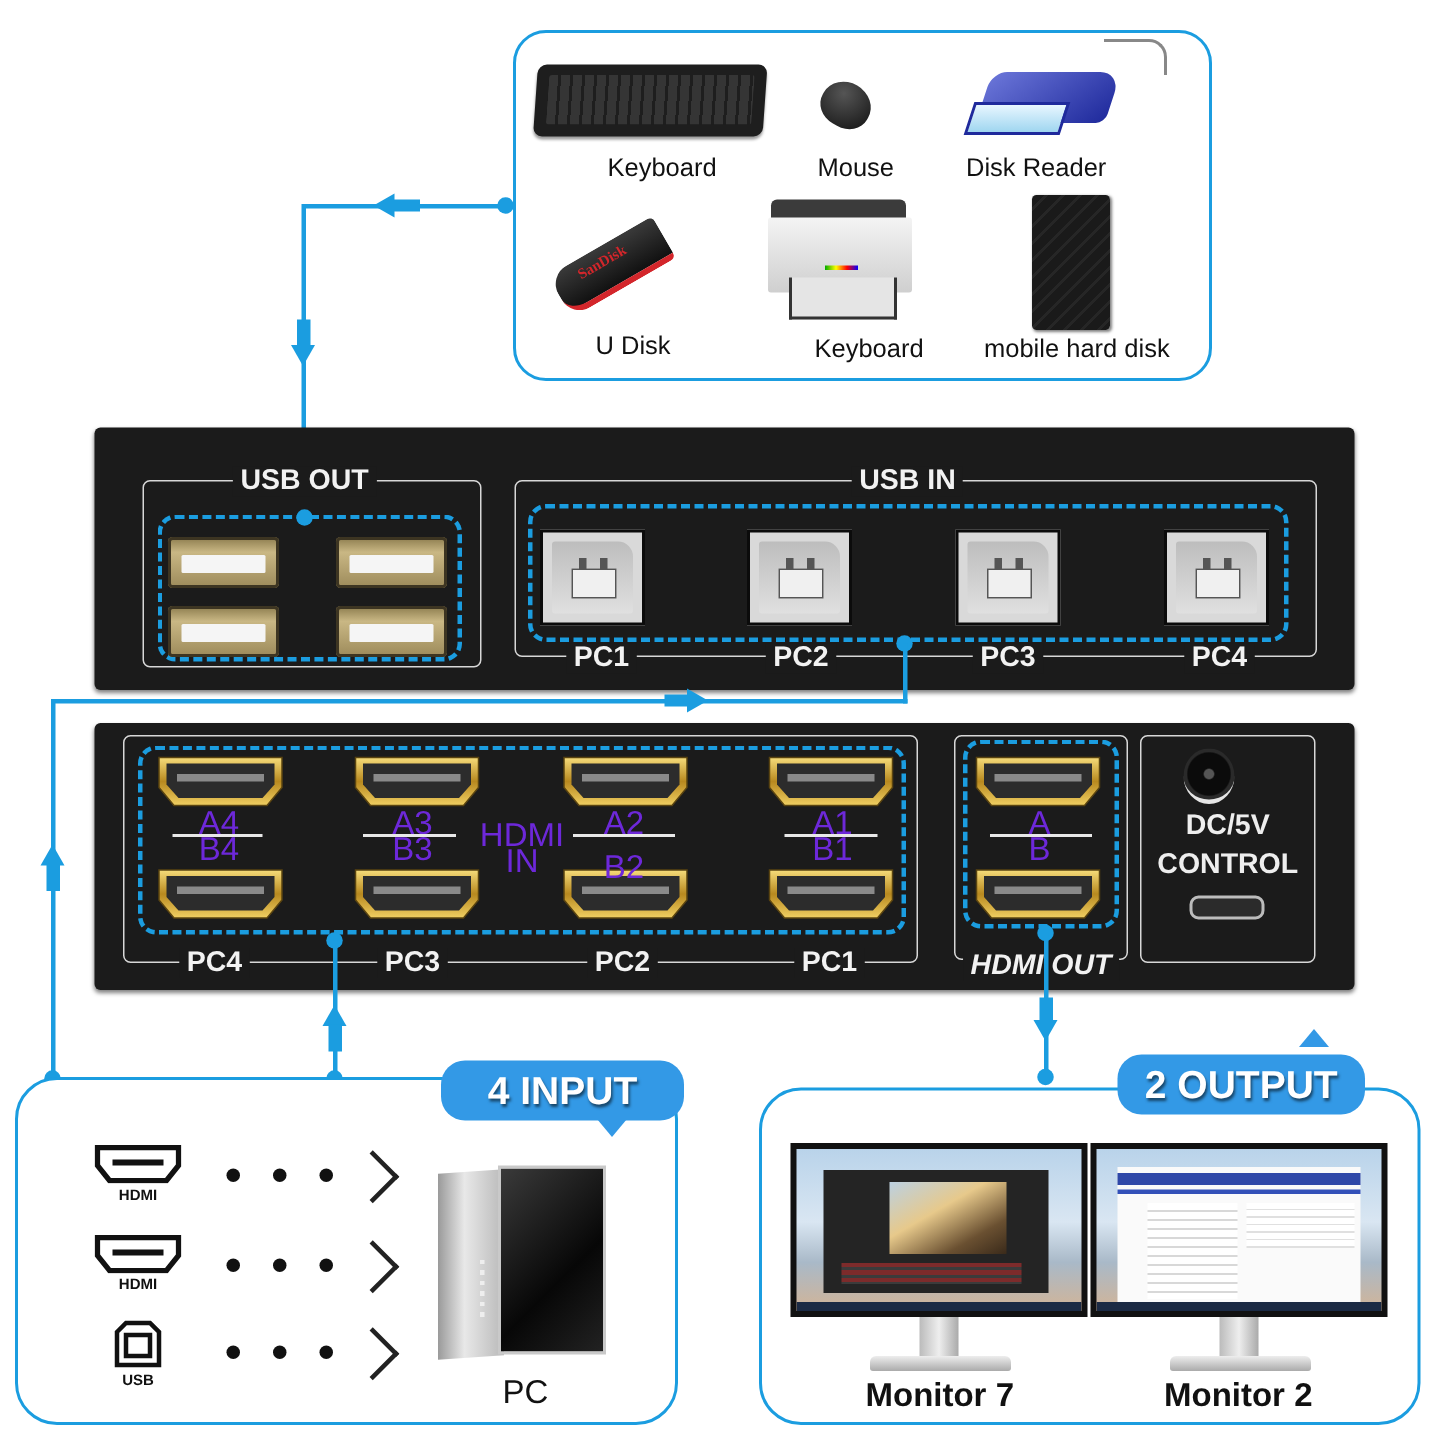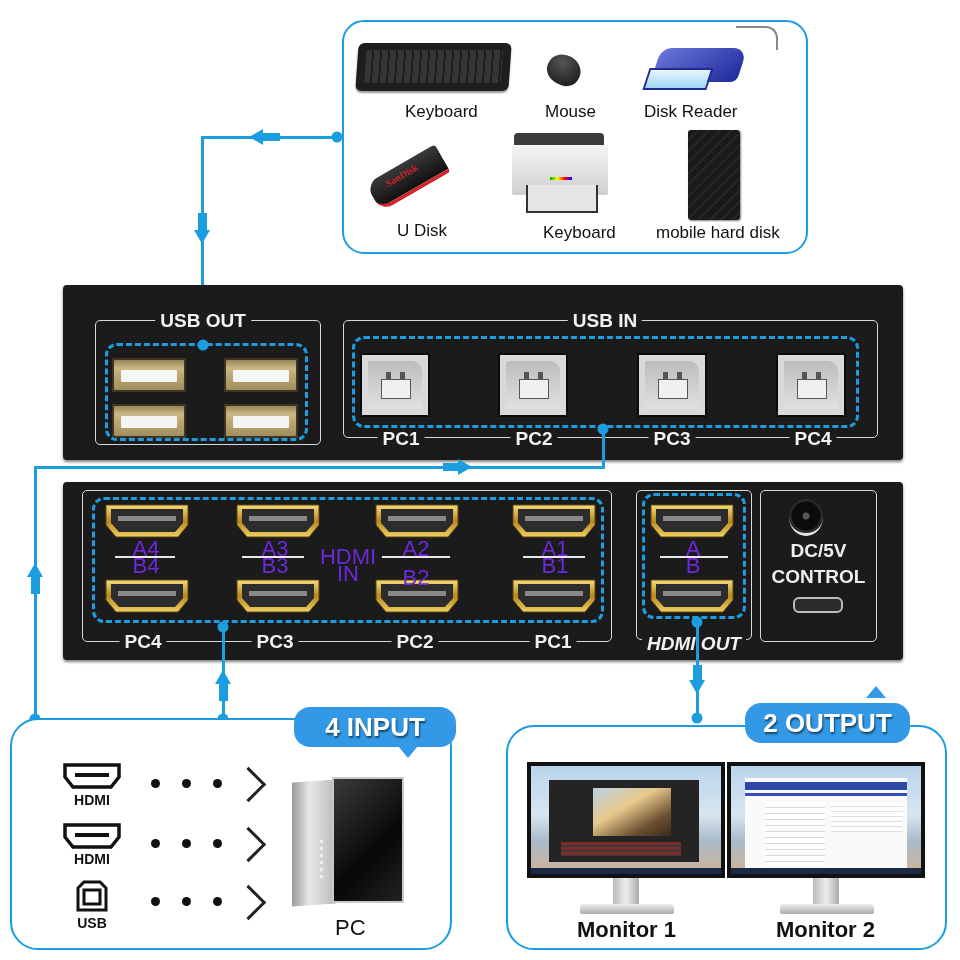--- a/index.html
+++ b/index.html
@@ -18,21 +18,21 @@
   .usbb .in{position:absolute;left:6px;right:6px;top:6px;bottom:6px;background:linear-gradient(#bdbdbd,#e0e0e0);border-radius:2px 10px 2px 2px;}
   .usbb .core{position:absolute;left:19px;top:24px;width:28px;height:18px;background:#f0f0f0;border:1.5px solid #555;}
   .usbb .pin{position:absolute;top:17px;width:5px;height:8px;background:#555;}
   .hdmi{position:absolute;width:86px;height:36px;}
   .hdmi svg{width:100%;height:100%;display:block;}
   .hlabel{position:absolute;color:#6d28d9;font-size:22px;line-height:17px;text-align:center;width:70px;transform:translateX(-50%);font-family:"Liberation Sans",sans-serif;}
   .hrule{position:absolute;height:2px;background:#e8e8e8;}
   .conn-line{position:absolute;background:#1b9de0;}
   .dot{position:absolute;width:11px;height:11px;border-radius:50%;background:#1b9de0;transform:translate(-50%,-50%);}
   .badge{position:absolute;background:#3399e6;color:#fff;font-weight:bold;font-size:26px;border-radius:16px;text-align:center;line-height:40px;text-shadow:1px 2px 2px rgba(0,0,0,.55);font-family:"Liberation Sans",sans-serif;}
-  .ic-label{position:absolute;font-size:14px;font-weight:bold;color:#111;transform:translateX(-50%);font-family:"Liberation Sans",sans-serif;}
+  .ic-label{position:absolute;font-size:10px;font-weight:bold;color:#111;transform:translateX(-50%);font-family:"Liberation Sans",sans-serif;}
   .pdot{position:absolute;width:9px;height:9px;border-radius:50%;background:#111;}
   .chev{position:absolute;width:22px;height:22px;border-right:3px solid #222;border-top:3px solid #222;transform:rotate(45deg);}
   .monitor{position:absolute;background:#111;box-sizing:border-box;padding:4px;}
   .screen{width:100%;height:100%;position:relative;overflow:hidden;background:linear-gradient(#b9d3ea 0%,#d9e6f2 45%,#a9b9c8 70%,#d2b497 100%);}
   .stand-neck{position:absolute;width:26px;height:28px;background:linear-gradient(90deg,#bbb,#eee,#aaa);}
   .stand-base{position:absolute;width:94px;height:10px;background:linear-gradient(#eee,#aaa);border-radius:4px 4px 2px 2px;}
 </style>
 </head>
 <body>
 
@@ -395,21 +395,21 @@
 <div class="monitor" style="left:527px;top:762px;width:198px;height:116px;">
   <div class="screen">
     <div style="position:absolute;left:18px;top:14px;width:150px;height:82px;background:#242424;"></div>
     <div style="position:absolute;left:62px;top:22px;width:78px;height:48px;background:linear-gradient(150deg,#bcd1e2 0%,#e7c98b 40%,#6a5031 75%,#3a2a1a);"></div>
     <div style="position:absolute;left:30px;top:76px;width:120px;height:14px;background:repeating-linear-gradient(#7d2b2b 0 3px,#3b3b3b 3px 5px);"></div>
     <div style="position:absolute;left:0;right:0;bottom:0;height:6px;background:#1b2a44;"></div>
   </div>
 </div>
 <div class="stand-neck" style="left:613px;top:878px;"></div>
 <div class="stand-base" style="left:580px;top:904px;"></div>
-<div class="abs" style="left:577px;top:917px;font-size:22px;font-weight:bold;color:#111;">Monitor 1</div>
+<div class="abs" style="left:577px;top:917px;font-size:22px;font-weight:bold;color:#111;">Monitor 7</div>
 
 <div class="monitor" style="left:727px;top:762px;width:198px;height:116px;">
   <div class="screen">
     <div style="position:absolute;left:14px;top:12px;width:162px;height:92px;background:#fafafa;"></div>
     <div style="position:absolute;left:14px;top:16px;width:162px;height:8px;background:#2f48a8;"></div>
     <div style="position:absolute;left:14px;top:27px;width:162px;height:3px;background:#3350b8;"></div>
     <div style="position:absolute;left:34px;top:36px;width:60px;height:64px;background:repeating-linear-gradient(#fff 0 5px,#d8d8d8 5px 6px);"></div>
     <div style="position:absolute;left:100px;top:36px;width:72px;height:30px;background:repeating-linear-gradient(#fff 0 4px,#e0e0e0 4px 5px);"></div>
     <div style="position:absolute;left:0;right:0;bottom:0;height:6px;background:#1b2a44;"></div>
   </div>

